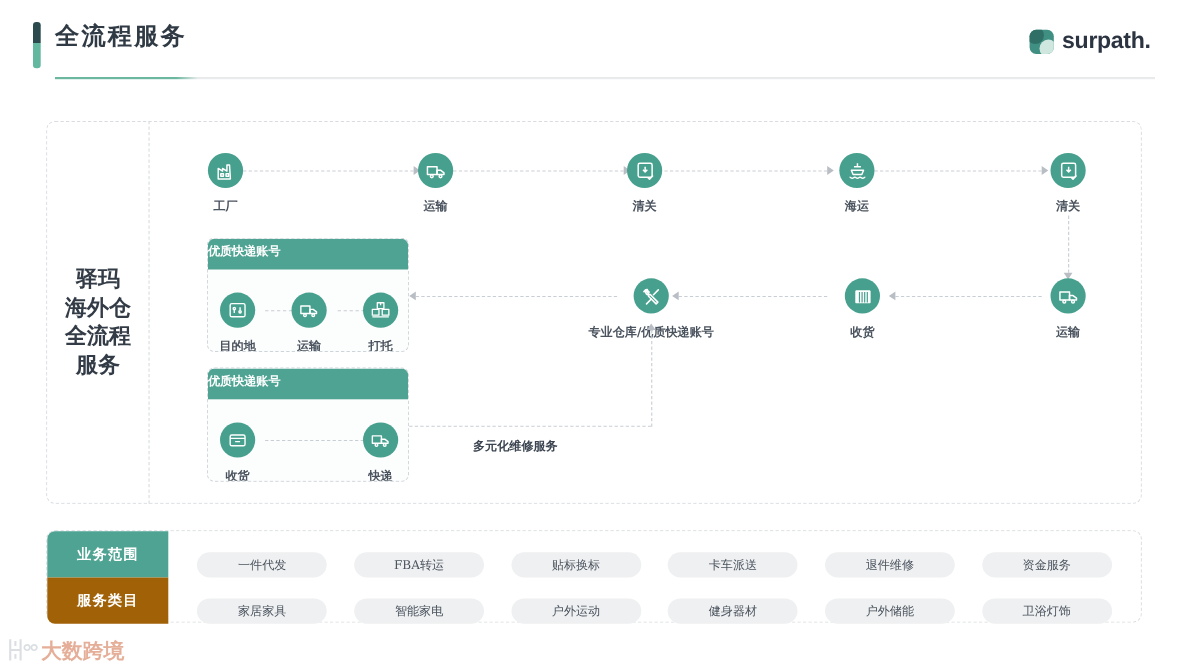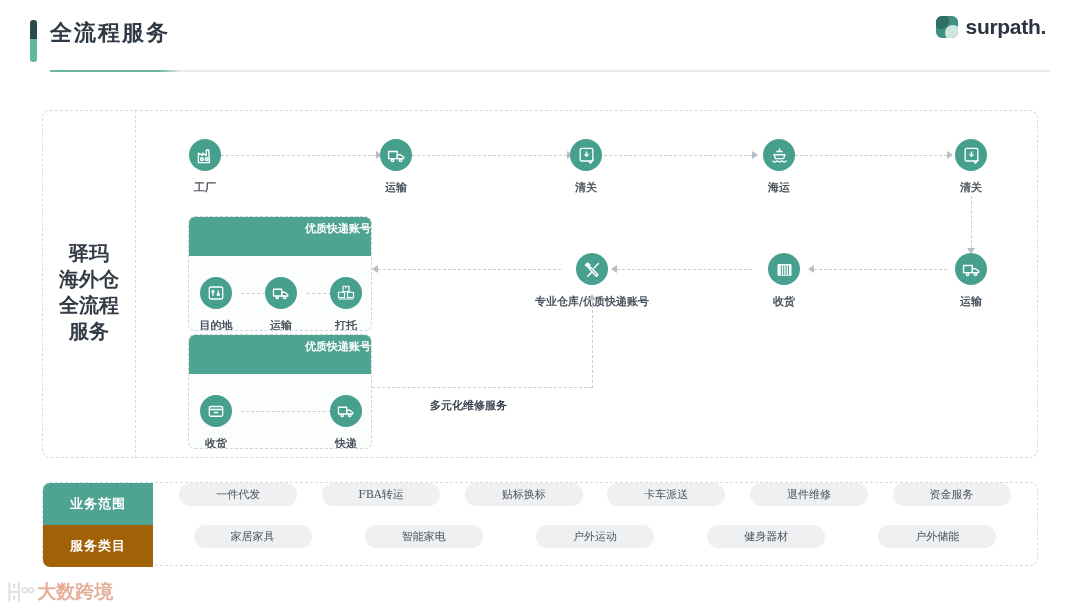--- a/index.html
+++ b/index.html
@@ -11,21 +11,21 @@
   }
 
   
   .header{ position:absolute; left:0; top:0; width:1080px; height:80px; }
   .accent-bar{ position:absolute; left:30px; top:20px; width:7px; height:42px; border-radius:3px;
                background:linear-gradient(to bottom,#2b4a4d 0%,#2b4a4d 45%,#62b79f 45%,#62b79f 100%); }
   .page-title{ position:absolute; left:50px; top:18px; font-size:22px; letter-spacing:2px;
                font-weight:700; color:#2f3a44; font-family:Liberation Serif, serif; }
   .title-rule{ position:absolute; left:50px; top:70px; width:1000px; height:2px;
                background:linear-gradient(to right,#6bb79f 0%,#6bb79f 11%,#e8eaec 13%,#e8eaec 100%); }
-  .brand{ position:absolute; right:34px; top:15px; display:flex; align-items:center; gap:8px; }
+  .brand{ position:absolute; right:34px; top:26px; display:flex; align-items:center; gap:8px; }
   .brand-mark{ width:22px; height:22px; border-radius:6px; background:#3f8f82; position:relative; overflow:hidden; }
   .brand-mark::before{ content:""; position:absolute; left:-3px; top:-3px; width:16px; height:16px;
                        border-radius:50%; background:#2f6f66; }
   .brand-mark::after{ content:""; position:absolute; right:-3px; bottom:-3px; width:16px; height:16px;
                       border-radius:50%; background:#cfe7df; }
   .brand-text{ font-size:21px; font-weight:700; color:#2b3440; letter-spacing:-.3px; }
 
   
   .diagram{ position:absolute; left:42px; top:110px; width:996px; height:348px;
             border:1px dashed #d8dce0; border-radius:8px; background:#fff; }
@@ -52,37 +52,37 @@
   .arrow-l{ position:absolute; width:0;height:0; border-right:6px solid #b9bec5;
             border-top:4px solid transparent; border-bottom:4px solid transparent; }
   .arrow-d{ position:absolute; width:0;height:0; border-top:6px solid #b9bec5;
             border-left:4px solid transparent; border-right:4px solid transparent; }
   .arrow-u{ position:absolute; width:0;height:0; border-bottom:6px solid #b9bec5;
             border-left:4px solid transparent; border-right:4px solid transparent; }
 
   
   .xbox{ position:absolute; width:184px; border:1px dashed #cfd4d9; border-radius:7px;
          background:#fcfdfd; overflow:hidden; }
-  .xbox-head{ height:39px; background:#4ea392; color:#fff; font-size:11px; line-height:24px;
-              text-align:right; font-weight:700;
+  .xbox-head{ height:28px; background:#4ea392; color:#fff; font-size:11px; line-height:24px;
+              text-align:left; font-weight:700;
               font-family:"DejaVu Serif","Liberation Serif",serif; }
   .xbox-body{ position:relative; height:74px; }
 
   .flow-note{ position:absolute; font-size:11px; font-weight:700; color:#3b4450; white-space:nowrap;
               font-family:"DejaVu Serif","Liberation Serif",serif; }
 
   
   .table{ position:absolute; left:42px; top:482px; width:996px; height:84px;
           border:1px dashed #d8dce0; border-radius:8px; }
   .tcatlabel{ position:absolute; left:0; width:110px; height:42px; color:#fff; font-size:13px;
               display:flex; align-items:center; justify-content:center; font-weight:700;
               font-family:"DejaVu Serif","Liberation Serif",serif; letter-spacing:1px; }
   .tcat-0{ top:0; background:#4ea392; border-radius:7px 0 0 0; }
   .tcat-1{ top:42px; background:#a16207; border-radius:0 0 0 7px; }
-  .trow{ position:absolute; left:110px; right:0; height:42px; display:flex; align-items:flex-start;
+  .trow{ position:absolute; left:110px; right:0; height:42px; display:flex; align-items:flex-end;
          justify-content:space-around; padding:0 14px; }
   .pill{ width:118px; height:23px; border-radius:12px; background:#eff0f1; color:#4a535e;
          font-size:11px; display:flex; align-items:center; justify-content:center;
          font-family:"DejaVu Serif","Liberation Serif",serif; white-space:nowrap; }
 
   
   .watermark{ position:absolute; left:6px; bottom:2px; display:flex; align-items:center; gap:4px;
               opacity:.42; }
   .wm-glyph{ font-size:21px; color:#aab3bb; font-weight:700; letter-spacing:-2px; }
   .wm-text{ font-size:19px; color:#c2410c; font-weight:700;
@@ -316,19 +316,20 @@
     <span class="pill">资金服务</span>
   </div>
 
   <div class="tcatlabel tcat-1">服务类目</div>
   <div class="trow" style="top:42px;">
     <span class="pill">家居家具</span>
     <span class="pill">智能家电</span>
     <span class="pill">户外运动</span>
     <span class="pill">健身器材</span>
     <span class="pill">户外储能</span>
+    <span class="pill">卫浴灯饰</span>
   </div>
 </div>
 
 <div class="watermark">
   <span class="wm-glyph">ꀍ°°</span>
   <span class="wm-text">大数跨境</span>
 </div>
 
 </body></html>

